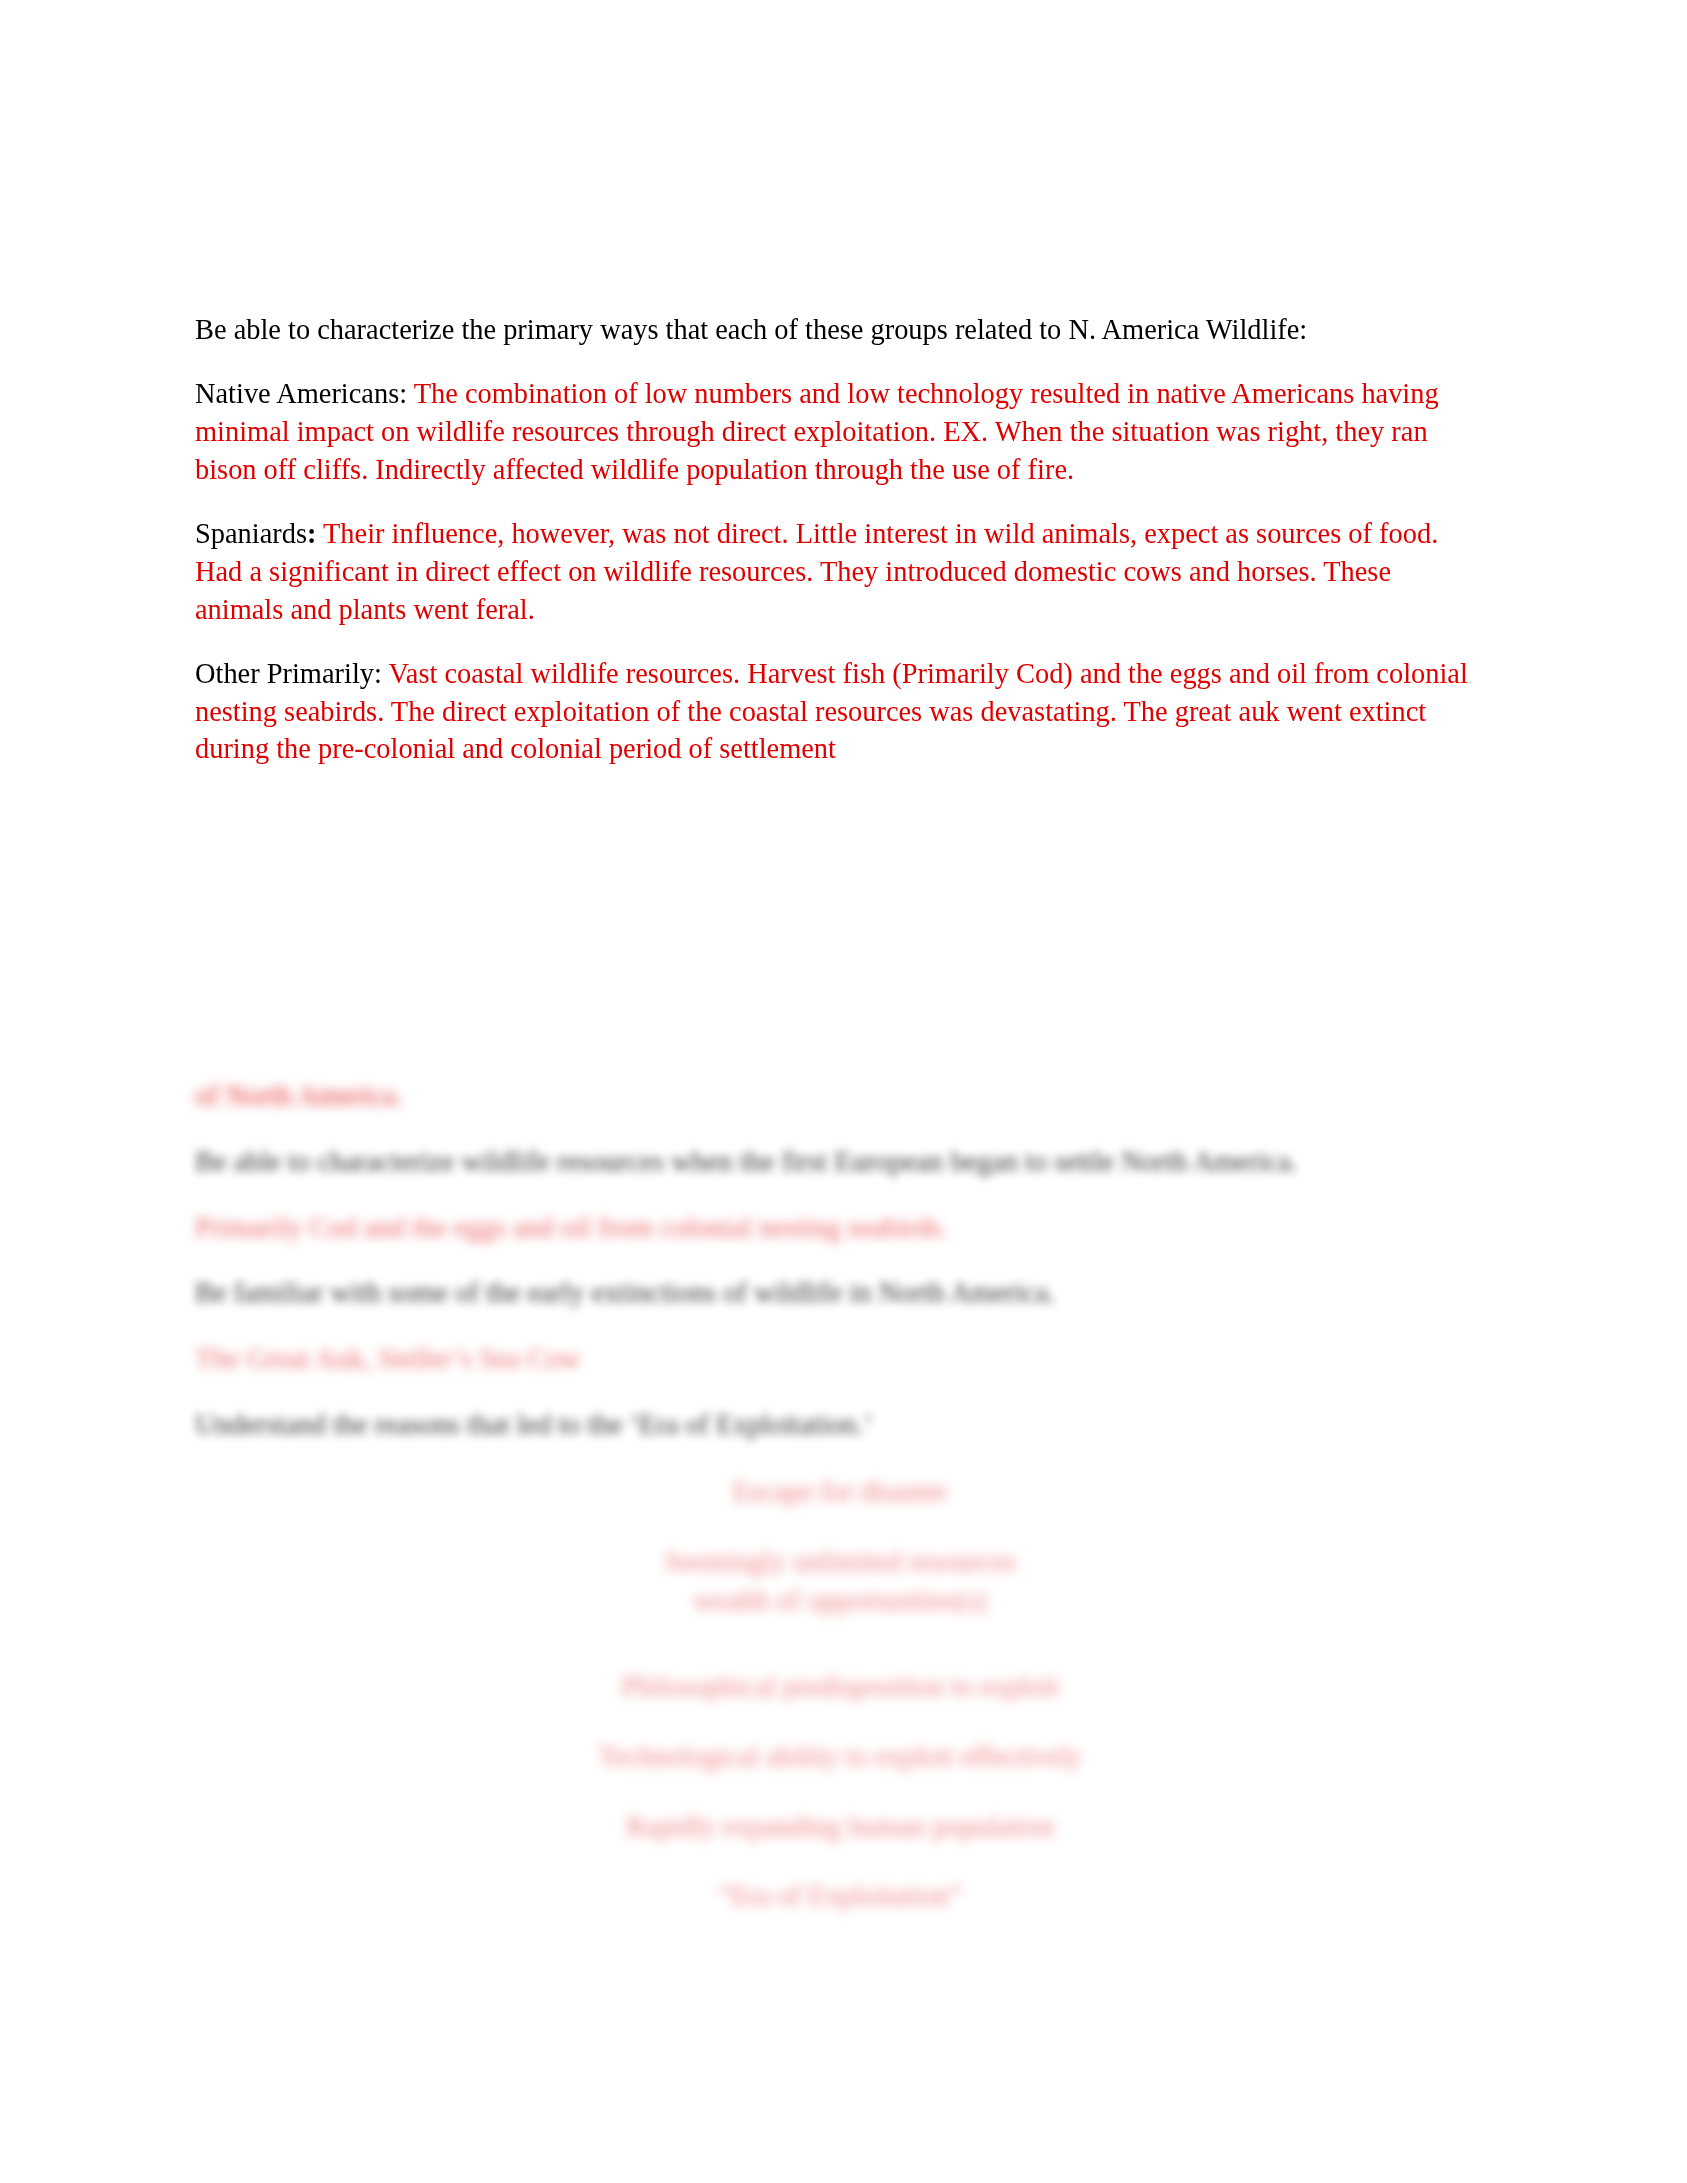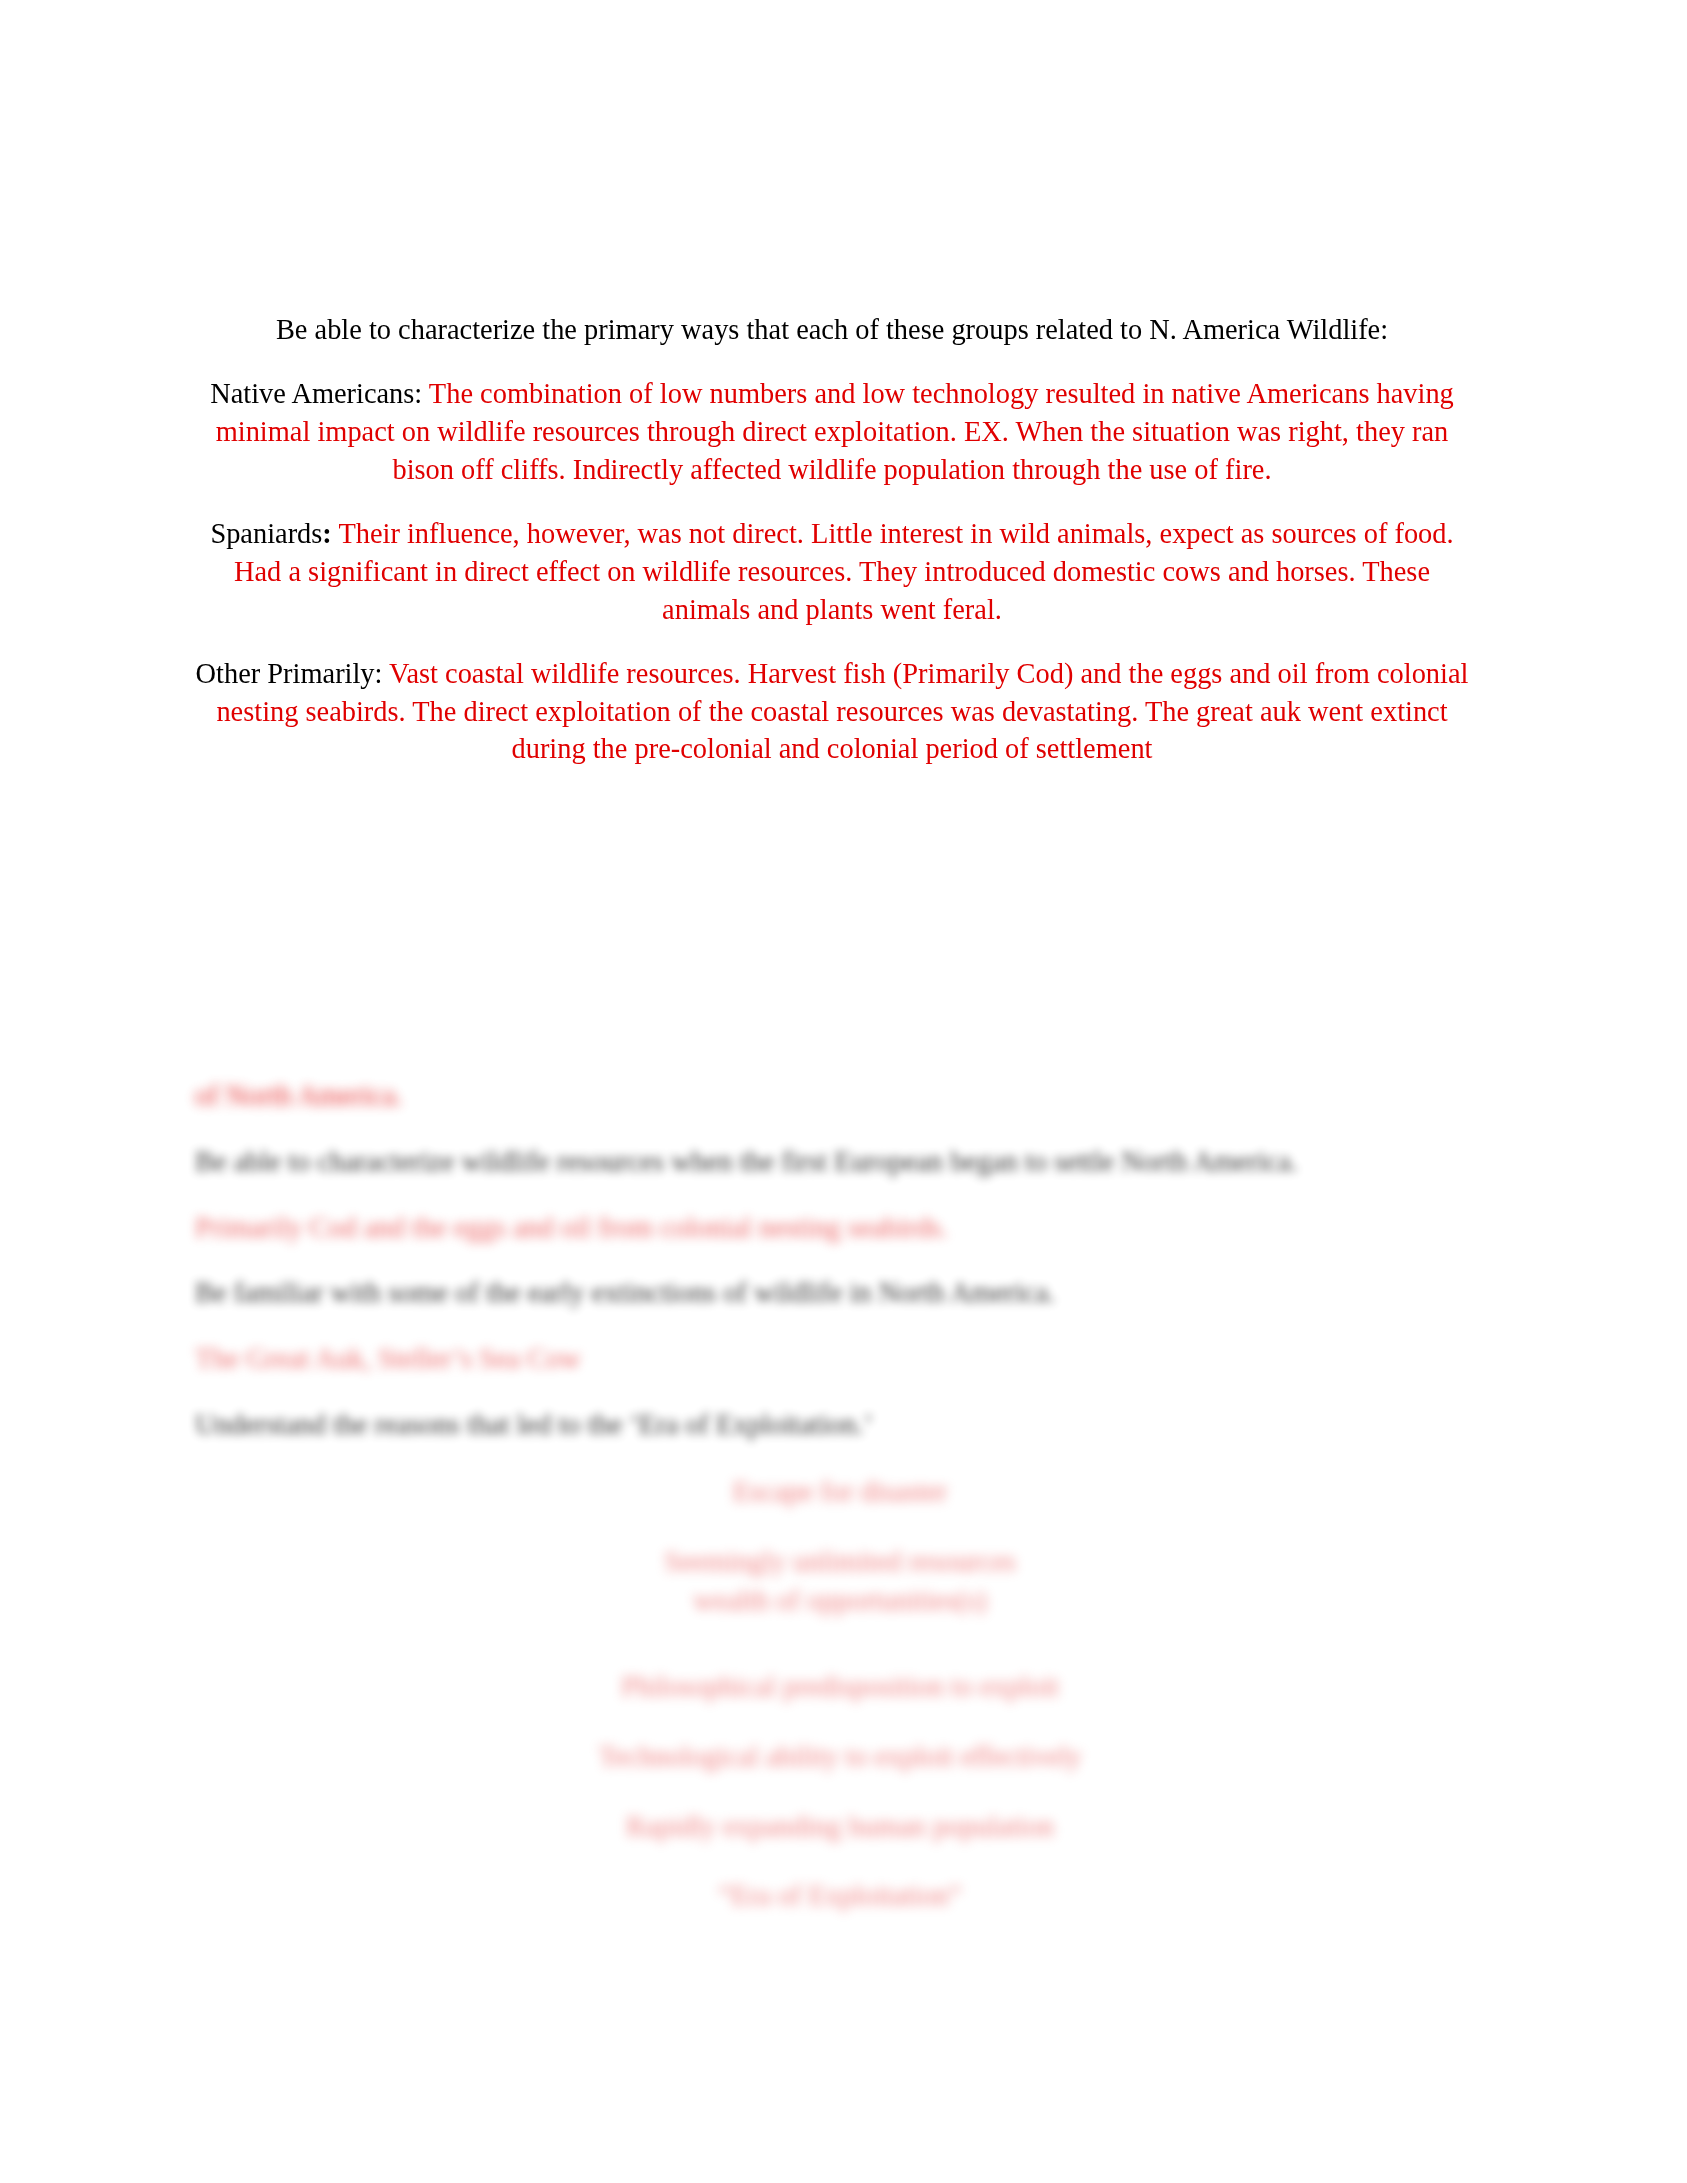--- a/index.html
+++ b/index.html
@@ -38,21 +38,21 @@
     text-underline-offset: 4px;
     line-height: 1.18;
     margin: 0 0 29px 0;
     letter-spacing: 0.1px;
   }
 
   p.para {
     font-size: 28.4px;
     line-height: 1.33;
     margin: 0 0 26.5px 0;
-    text-align: center;
+    text-align: left;
   }
 
   .red {
     color: #e00000;
   }
   .black {
     color: #000000;
   }
   .bold-colon {
     font-weight: bold;

